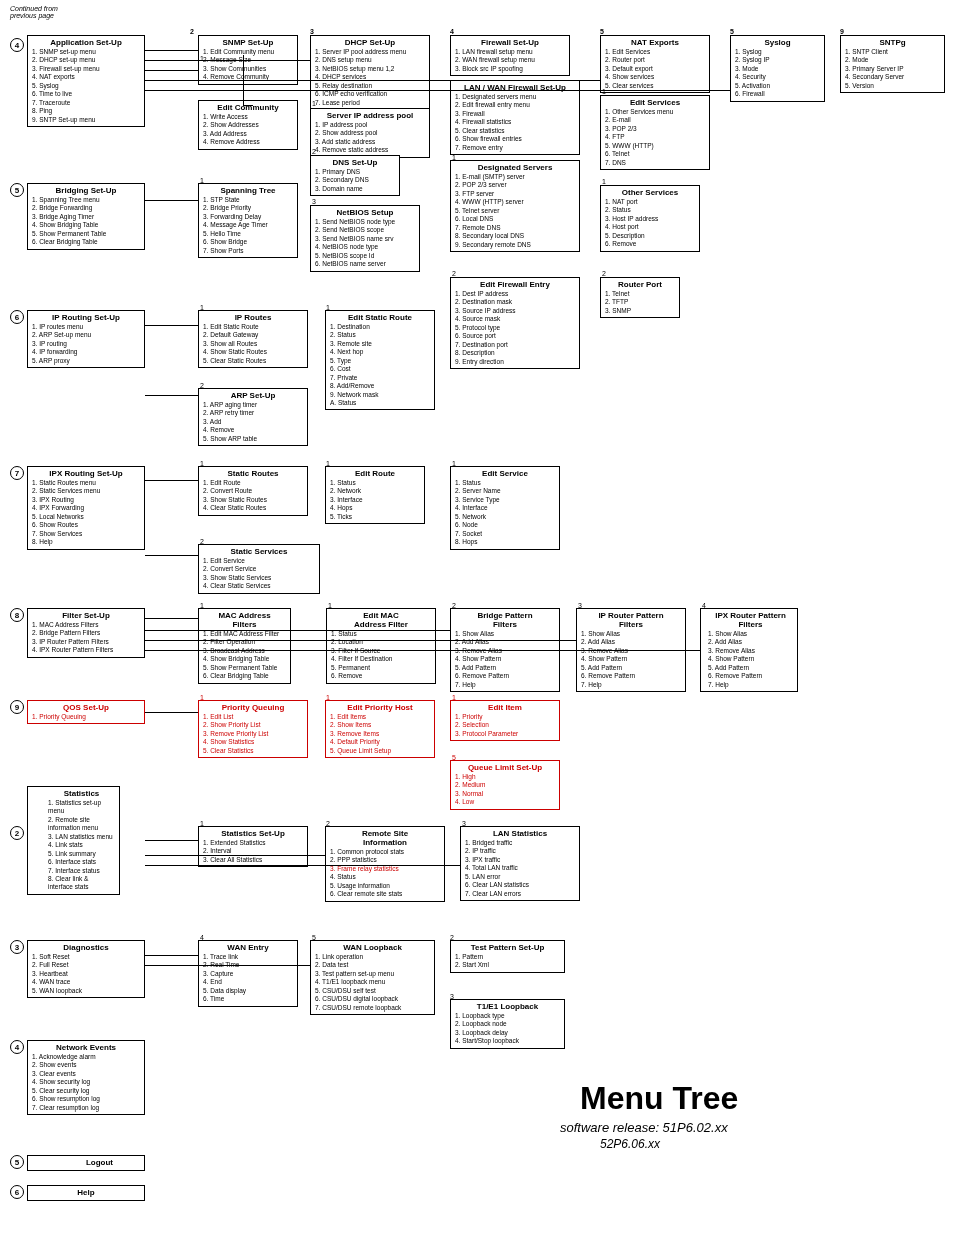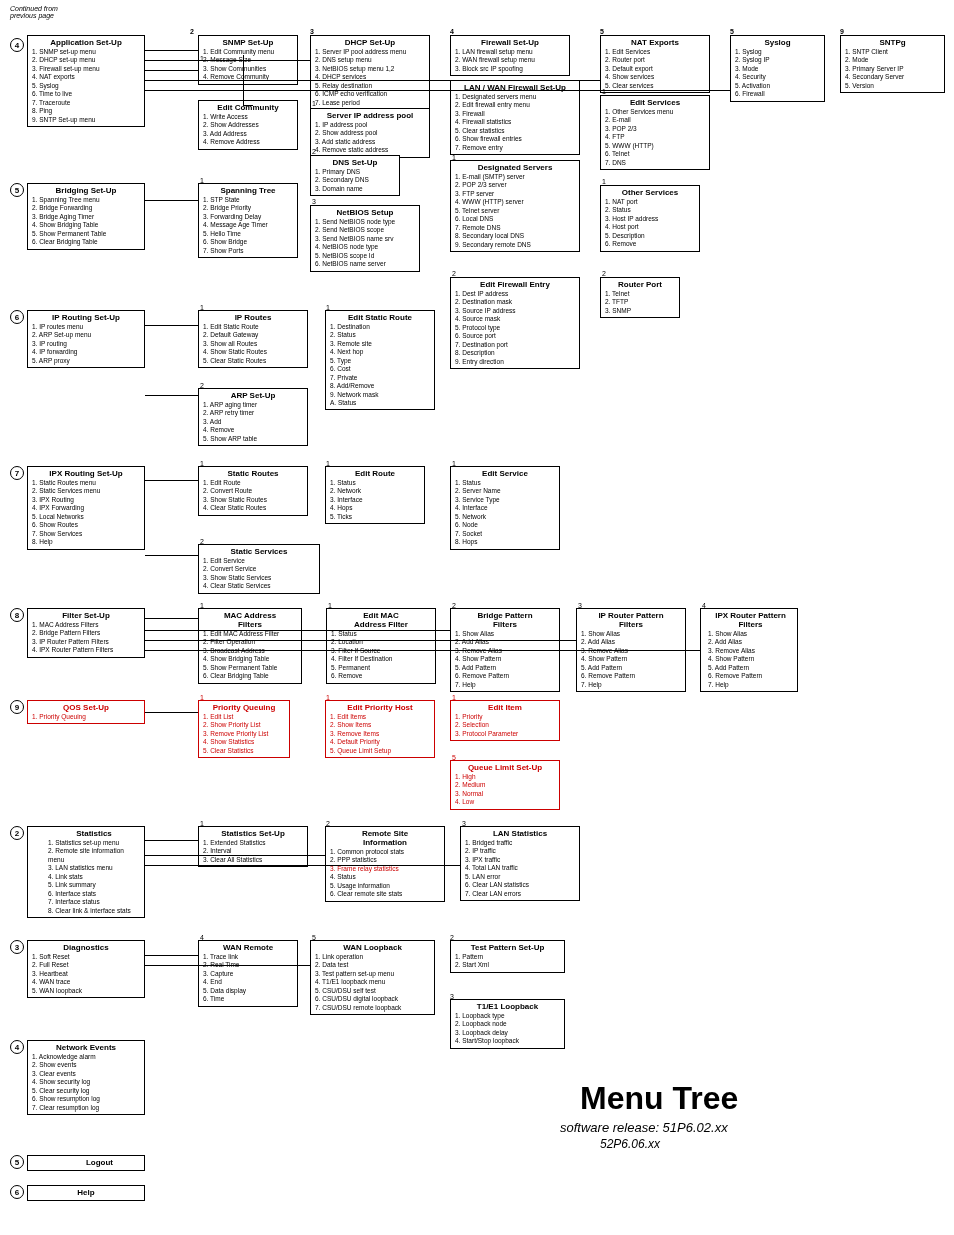--- a/index.html
+++ b/index.html
@@ -439,21 +439,21 @@
     <span class="box-title">Filter Set-Up</span>
     <ul class="box-list">
       <li>1. MAC Address Filters</li>
       <li>2. Bridge Pattern Filters</li>
       <li>3. IP Router Pattern Filters</li>
       <li>4. IPX Router Pattern Filters</li>
     </ul>
   </div>
 
   <div style="position:absolute; top:602px; left:200px; font-size:7px;">1</div>
-  <div class="box" style="left:198px; top:608px; width:104px;">
+  <div class="box" style="left:198px; top:608px; width:93px;">
     <span class="box-title">MAC Address<br>Filters</span>
     <ul class="box-list">
       <li>1. Edit MAC Address Filter</li>
       <li>2. Filter Operation</li>
       <li>3. Broadcast Address</li>
       <li>4. Show Bridging Table</li>
       <li>5. Show Permanent Table</li>
       <li>6. Clear Bridging Table</li>
     </ul>
   </div>
@@ -516,21 +516,21 @@
   <div style="position:absolute; top:700px; left:10px; width:14px; height:14px; border:1px solid #000; border-radius:50%; text-align:center; line-height:14px; font-size:8px; font-weight:bold;">9</div>
 
   <div class="box" style="left:27px; top:700px; width:118px; border-color:#cc0000;">
     <span class="box-title-red">QOS Set-Up</span>
     <ul class="box-list">
       <li class="red">1. Priority Queuing</li>
     </ul>
   </div>
 
   <div style="position:absolute; top:694px; left:200px; font-size:7px; color:#cc0000;">1</div>
-  <div class="box" style="left:198px; top:700px; width:92px; border-color:#cc0000;">
+  <div class="box" style="left:198px; top:700px; width:110px; border-color:#cc0000;">
     <span class="box-title-red">Priority Queuing</span>
     <ul class="box-list">
       <li class="red">1. Edit List</li>
       <li class="red">2. Show Priority List</li>
       <li class="red">3. Remove Priority List</li>
       <li class="red">4. Show Statistics</li>
       <li class="red">5. Clear Statistics</li>
     </ul>
   </div>
 
@@ -562,21 +562,21 @@
     <ul class="box-list">
       <li class="red">1. High</li>
       <li class="red">2. Medium</li>
       <li class="red">3. Normal</li>
       <li class="red">4. Low</li>
     </ul>
   </div>
 
   <div style="position:absolute; top:826px; left:10px; width:14px; height:14px; border:1px solid #000; border-radius:50%; text-align:center; line-height:14px; font-size:8px; font-weight:bold;">2</div>
 
-  <div class="box" style="left:27px; top:826px; width:118px;padding-left:20px;">
+  <div class="box" style="left:27px; top:786px; width:93px;padding-left:20px;">
     <span class="box-title">Statistics</span>
     <ul class="box-list">
       <li>1. Statistics set-up menu</li>
       <li>2. Remote site information menu</li>
       <li>3. LAN statistics menu</li>
       <li>4. Link stats</li>
       <li>5. Link summary</li>
       <li>6. Interface stats</li>
       <li>7. Interface status</li>
       <li>8. Clear link &amp; interface stats</li>
@@ -628,21 +628,21 @@
       <li>1. Soft Reset</li>
       <li>2. Full Reset</li>
       <li>3. Heartbeat</li>
       <li>4. WAN trace</li>
       <li>5. WAN loopback</li>
     </ul>
   </div>
 
   <div style="position:absolute; top:934px; left:200px; font-size:7px;">4</div>
   <div class="box" style="left:198px; top:940px; width:100px;">
-    <span class="box-title">WAN Remote</span>
+    <span class="box-title">WAN Entry</span>
     <ul class="box-list">
       <li>1. Trace link</li>
       <li>2. Real Time</li>
       <li>3. Capture</li>
       <li>4. End</li>
       <li>5. Data display</li>
       <li>6. Time</li>
     </ul>
   </div>
 

